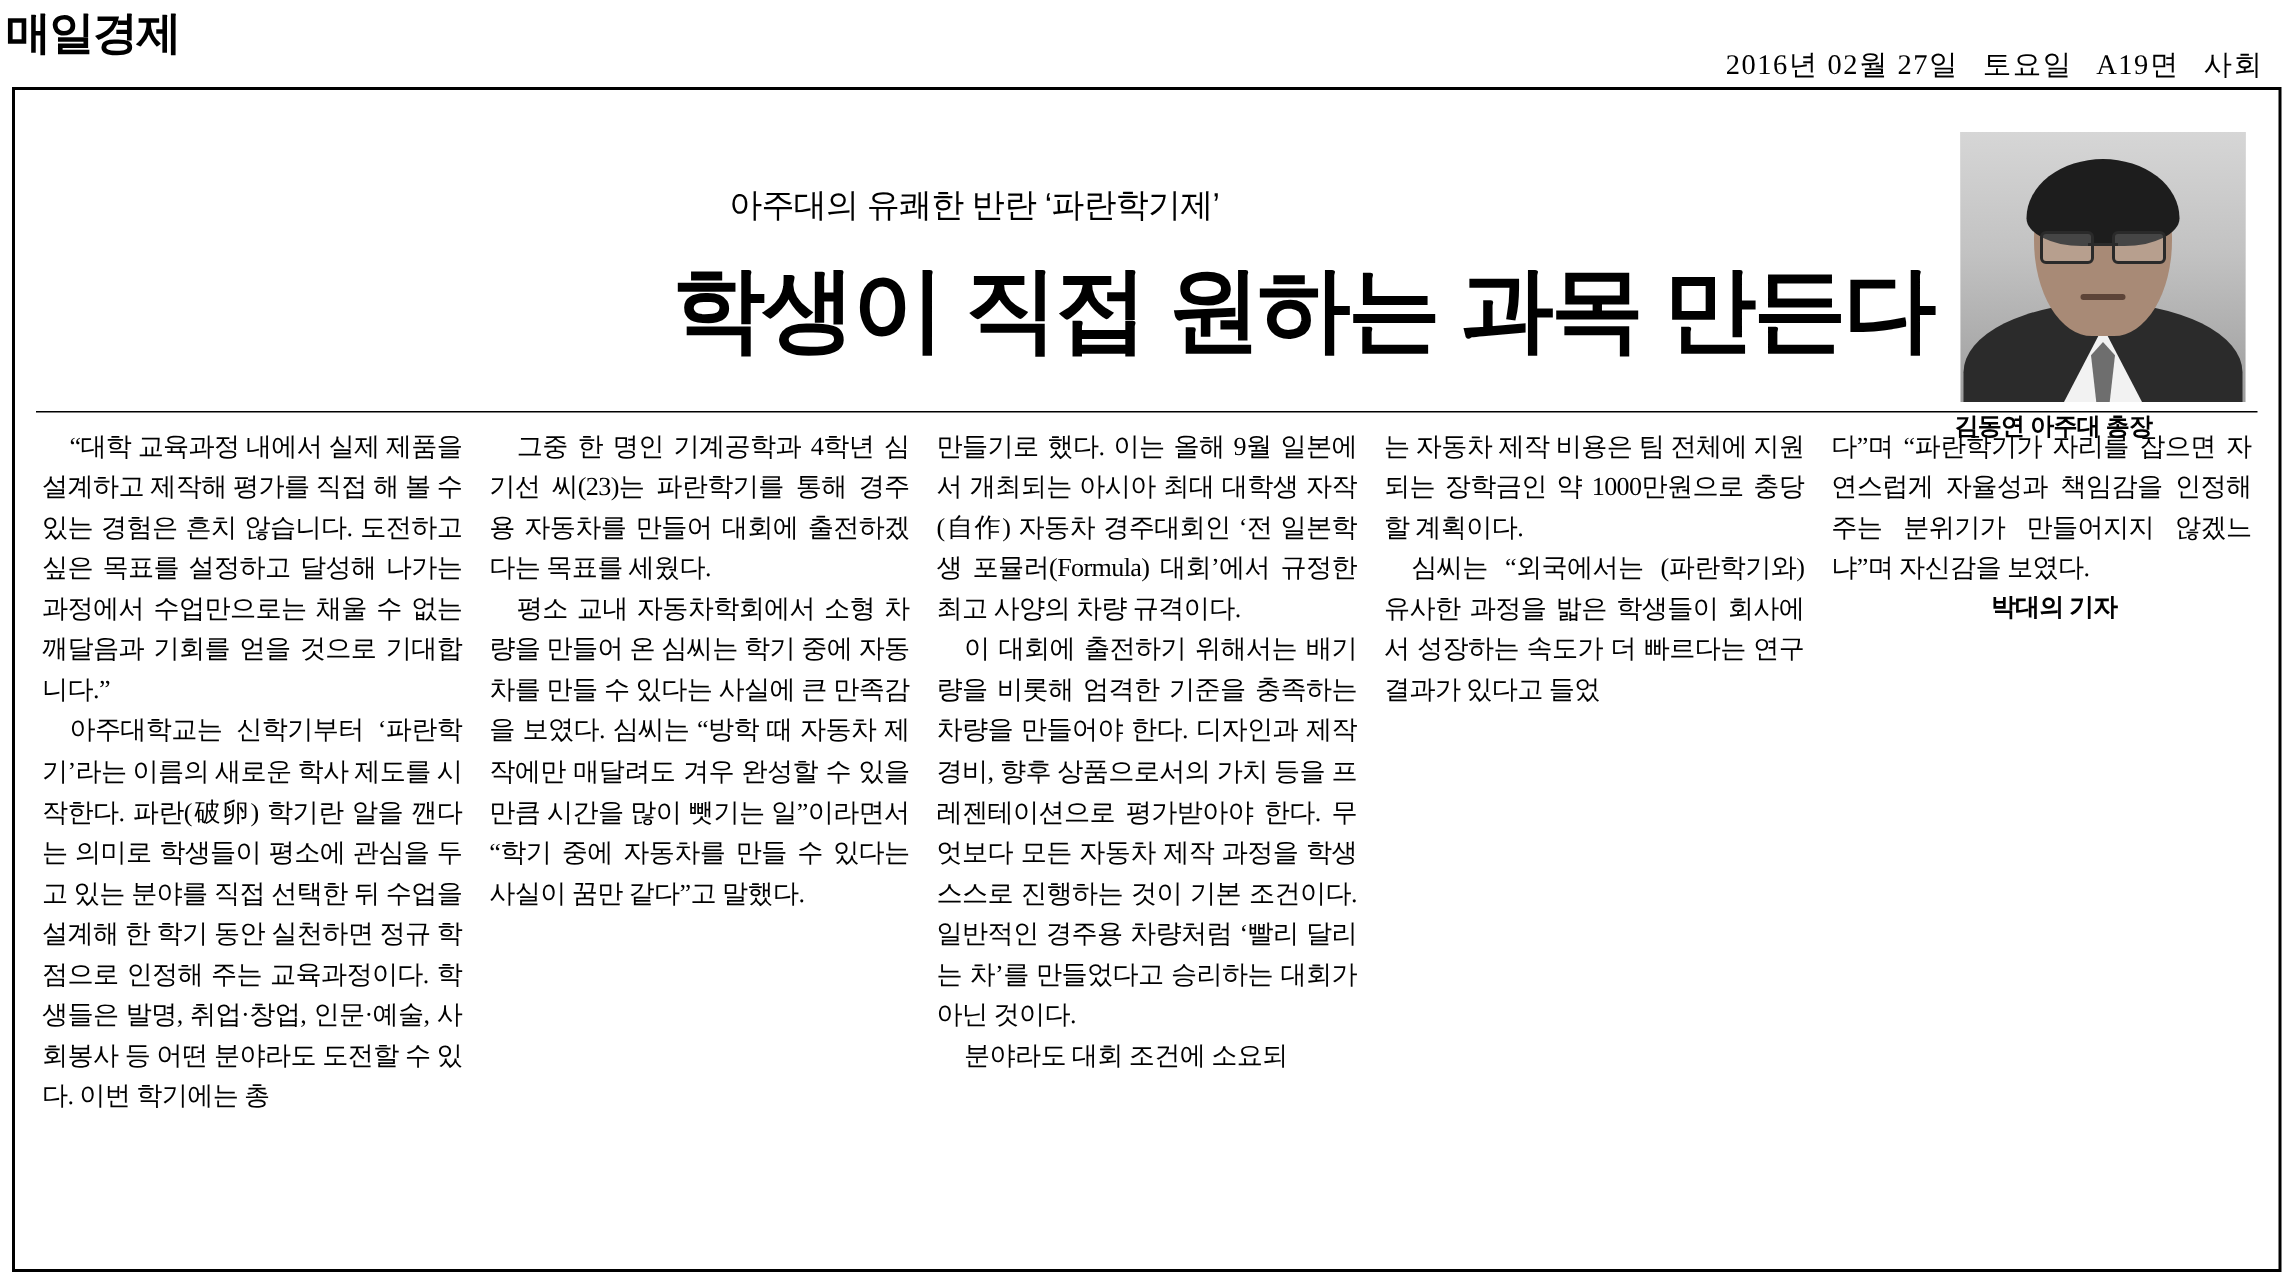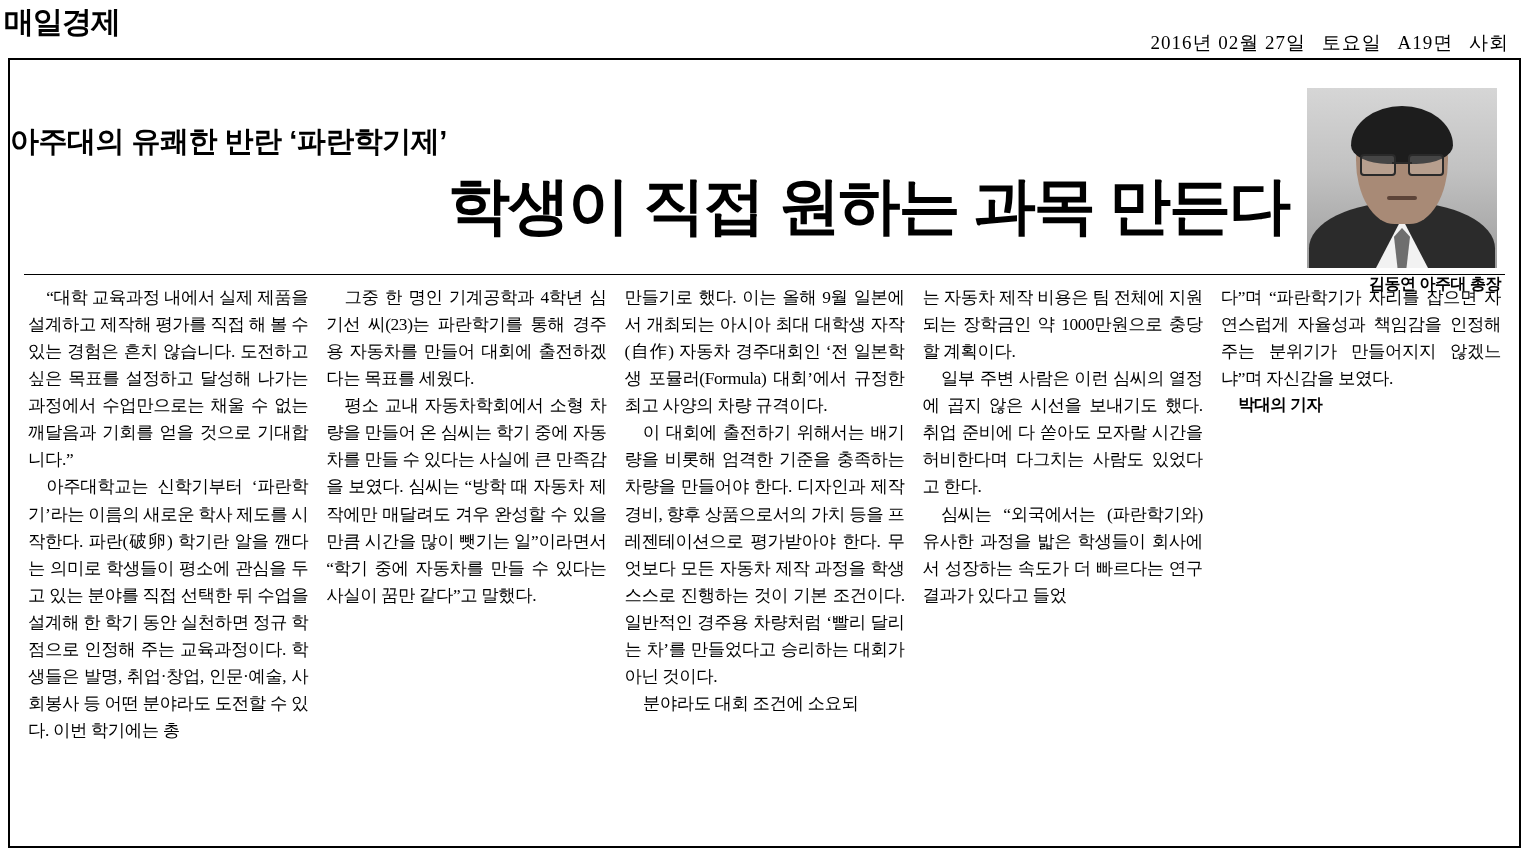--- a/index.html
+++ b/index.html
@@ -55,23 +55,24 @@
   
   .headarea {
     position: relative;
     height: 212px;
   }
   .kicker {
     position: absolute;
     top: 62px;
     left: 0;
     right: 0;
+    text-align: center;
     font-family: "Liberation Sans", "DejaVu Sans", sans-serif;
-    font-weight: bold;
-    font-size: 29px;
+    font-weight: normal;
+    font-size: 22px;
     letter-spacing: -0.5px;
     padding-right: 230px;
   }
   .headline {
     position: absolute;
     top: 104px;
     left: 0;
     right: 0;
     text-align: right;
     font-family: "Liberation Sans", "DejaVu Sans", sans-serif;
@@ -79,21 +80,21 @@
     font-size: 62px;
     letter-spacing: -2px;
     padding-right: 230px;
   }
   
   .photo-wrap {
     position: absolute;
     top: 28px;
     right: 18px;
     width: 198px;
-    text-align: right;
+    text-align: left;
   }
   .photo {
     width: 190px;
     height: 180px;
     margin: 0 auto;
     position: relative;
     overflow: hidden;
     background: #b9b9b9;
   }
   .ph-bg {
@@ -212,21 +213,21 @@
     text-justify: inter-character;
     letter-spacing: -0.4px;
     position: relative;
   }
   .col p {
     margin: 0;
     text-indent: 1.05em;
   }
   .col p.noindent { text-indent: 0; }
   .byline {
-    text-align: left;
+    text-align: center;
     margin-top: 8px;
     font-weight: bold;
     font-size: 16.5px;
     text-indent: 0;
   }
 </style>
 </head>
 <body>
 
 <div class="page">
@@ -278,21 +279,20 @@
       </div>
 
       <div class="col">
         <p class="noindent">만들기로 했다. 이는 올해 9월 일본에서 개최되는 아시아 최대 대학생 자작(自作) 자동차 경주대회인 ‘전 일본학생 포뮬러(Formula) 대회’에서 규정한 최고 사양의 차량 규격이다.</p>
         <p>이 대회에 출전하기 위해서는 배기량을 비롯해 엄격한 기준을 충족하는 차량을 만들어야 한다. 디자인과 제작 경비, 향후 상품으로서의 가치 등을 프레젠테이션으로 평가받아야 한다. 무엇보다 모든 자동차 제작 과정을 학생 스스로 진행하는 것이 기본 조건이다. 일반적인 경주용 차량처럼 ‘빨리 달리는 차’를 만들었다고 승리하는 대회가 아닌 것이다.</p>
         <p>분야라도 대회 조건에 소요되</p>
       </div>
 
       <div class="col">
         <p class="noindent">는 자동차 제작 비용은 팀 전체에 지원되는 장학금인 약 1000만원으로 충당할 계획이다.</p>
-        <p>일부 주변 사람은 이런 심씨의 열정에 곱지 않은 시선을 보내기도 했다. 취업 준비에 다 쏟아도 모자랄 시간을 허비한다며 다그치는 사람도 있었다고 한다.</p>
         <p>심씨는 “외국에서는 (파란학기와) 유사한 과정을 밟은 학생들이 회사에서 성장하는 속도가 더 빠르다는 연구 결과가 있다고 들었</p>
       </div>
 
       <div class="col">
         <p class="noindent">다”며 “파란학기가 자리를 잡으면 자연스럽게 자율성과 책임감을 인정해 주는 분위기가 만들어지지 않겠느냐”며 자신감을 보였다.</p>
         <p class="byline">박대의 기자</p>
       </div>
 
     </div>
   </div>

